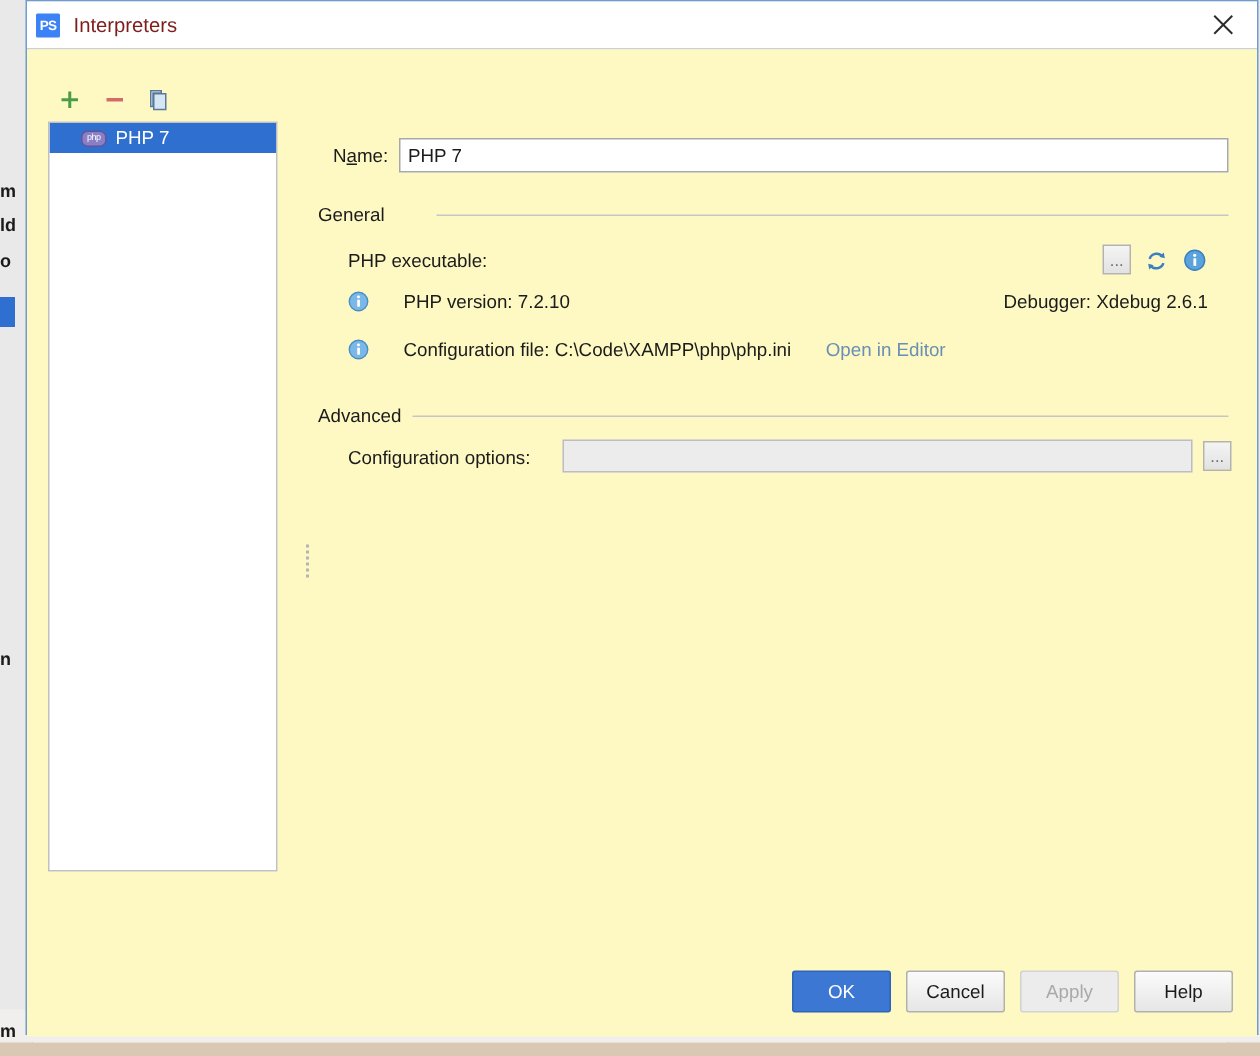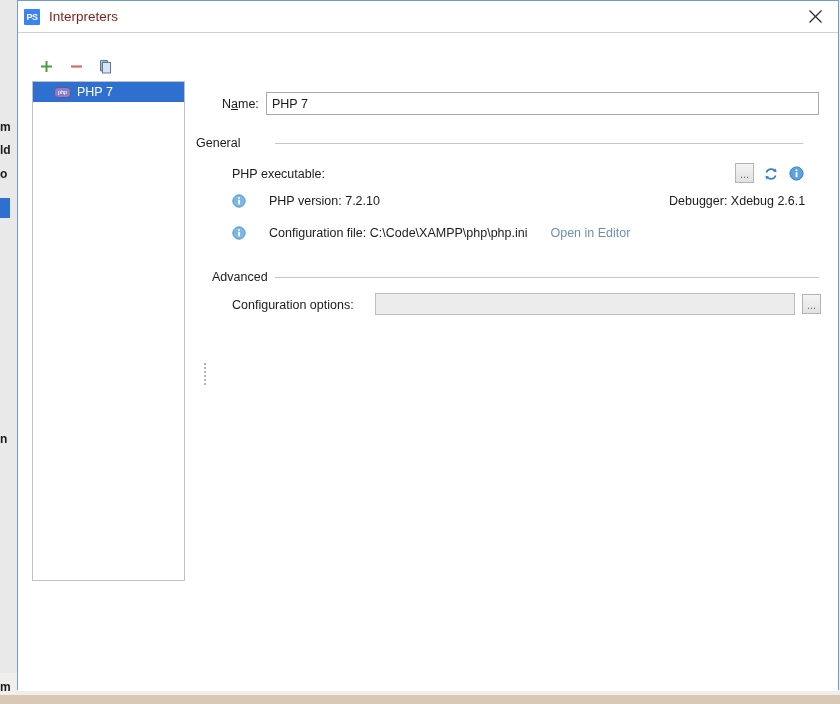--- a/index.html
+++ b/index.html
@@ -135,21 +135,21 @@
     display: flex;
     align-items: center;
     justify-content: center;
     cursor: pointer;
   }
   #close-btn svg { display: block; }
 
   #dialog-body {
     position: relative;
     height: 658px;
-    background: #ffffff;
+    background: #fef9c3;
   }
 
   
   #list-toolbar {
     position: absolute;
     left: 18px; top: 22px;
     width: 150px; height: 22px;
     display: flex;
     align-items: center;
     gap: 10px;
@@ -421,21 +421,21 @@
         <i></i>
         <i></i>
         <i></i>
         <i></i>
         <i></i>
     </div>
 
     <div class="form-label" style="left:204px; top:64px;"><span>N</span><span class="mn">a</span><span>me:</span></div>
     <input class="text-input" style="left: 248px; top: 59px; width: 553px; height: 23px;" value="PHP 7">
 
-    <div class="section" style="left:178px; top:103px; width:607px;gap:35px;">
+    <div class="section" style="left:194px; top:103px; width:607px;gap:35px;">
       <span class="sec-title">General</span>
       <span class="sec-rule" style="flex:1;"></span>
     </div>
 
     <div class="form-label" style="left:214px; top:134px;">PHP executable:</div>
     <div class="ellipsis-btn" style="left:717px; top:130px;">...</div>
     <div class="icon-btn" style="left:744px; top:132px;">
       <svg width="16" height="16" viewBox="0 0 16 16" aria-hidden="true">
         <path d="M12.2 5.2 A5 5 0 0 0 3.4 6.6" fill="none" stroke="#3a7fc1" stroke-width="1.7"></path>
         <path d="M3.8 10.8 A5 5 0 0 0 12.6 9.4" fill="none" stroke="#3a7fc1" stroke-width="1.7"></path>
@@ -473,15 +473,21 @@
 
     <div class="section" style="left:194px; top:237px; width:607px;justify-content:center;">
       <span class="sec-title">Advanced</span>
       <span class="sec-rule" style="flex:1;"></span>
     </div>
 
     <div class="form-label" style="left:214px; top:265px;">Configuration options:</div>
     <input class="text-input disabled" style="left: 357px; top: 260px; width: 420px; height: 22px;" value="">
     <div class="ellipsis-btn" style="left:784px; top:261px;">...</div>
 
+    <div id="button-bar">
+      <div class="dlg-btn primary">OK</div>
+      <div class="dlg-btn">Cancel</div>
+      <div class="dlg-btn disabled">Apply</div>
+      <div class="dlg-btn">Help</div>
+    </div>
 
   </div>
 </div>
 
 </body></html>

